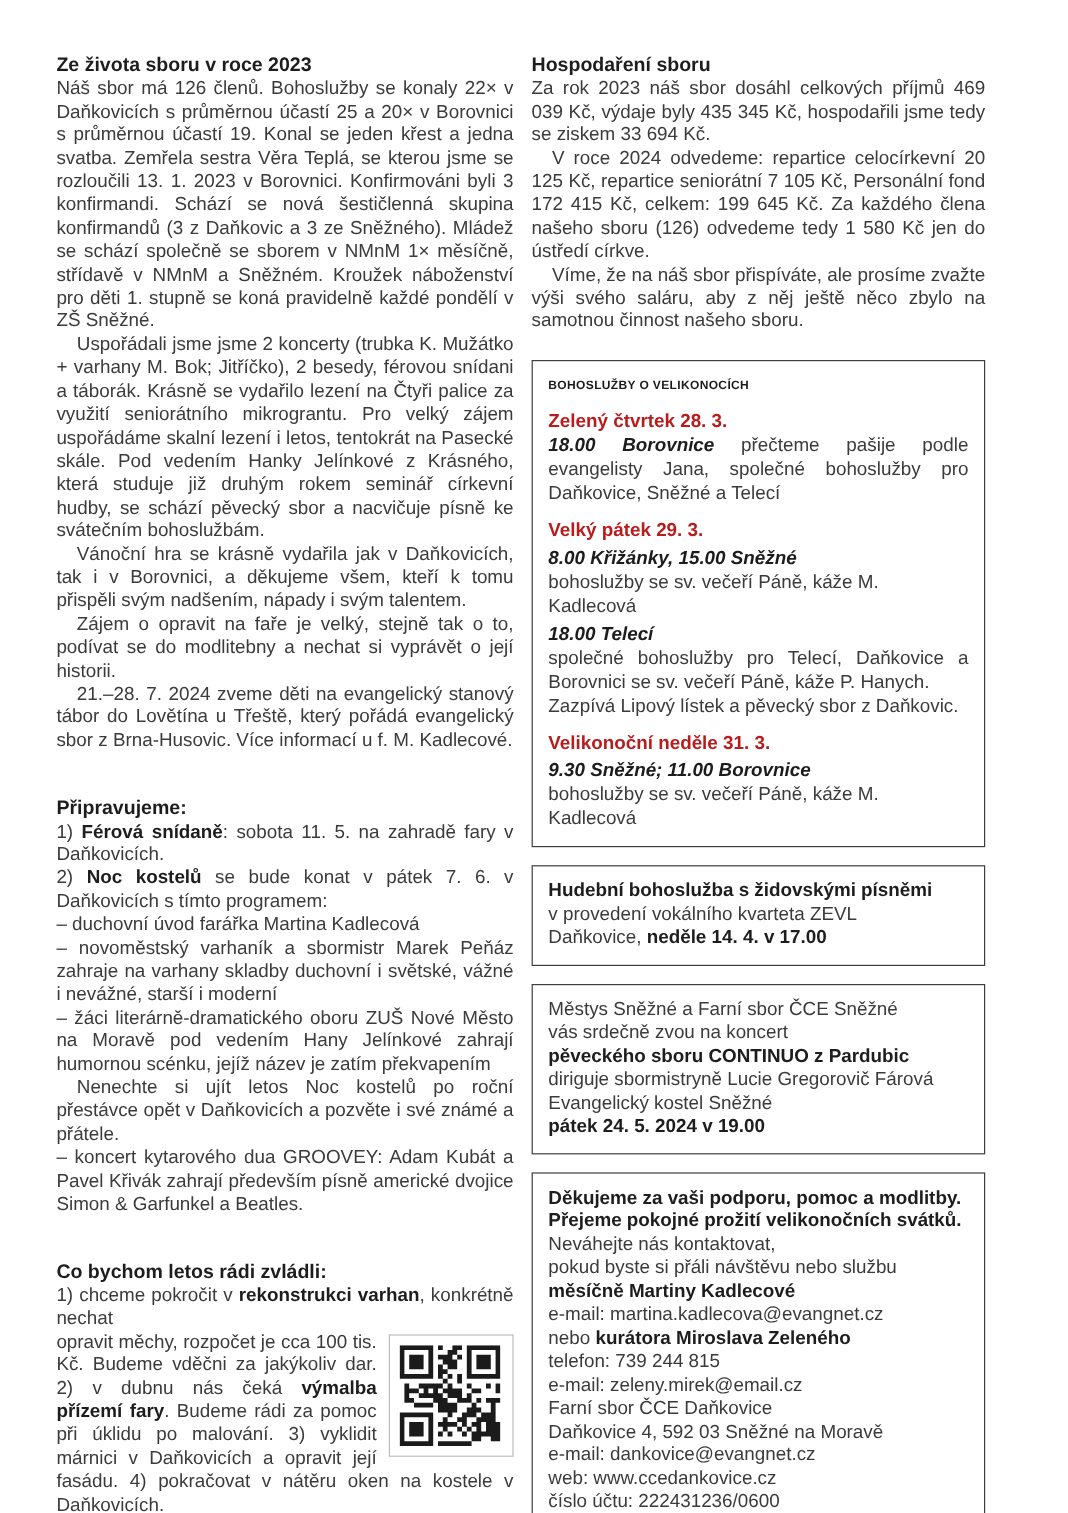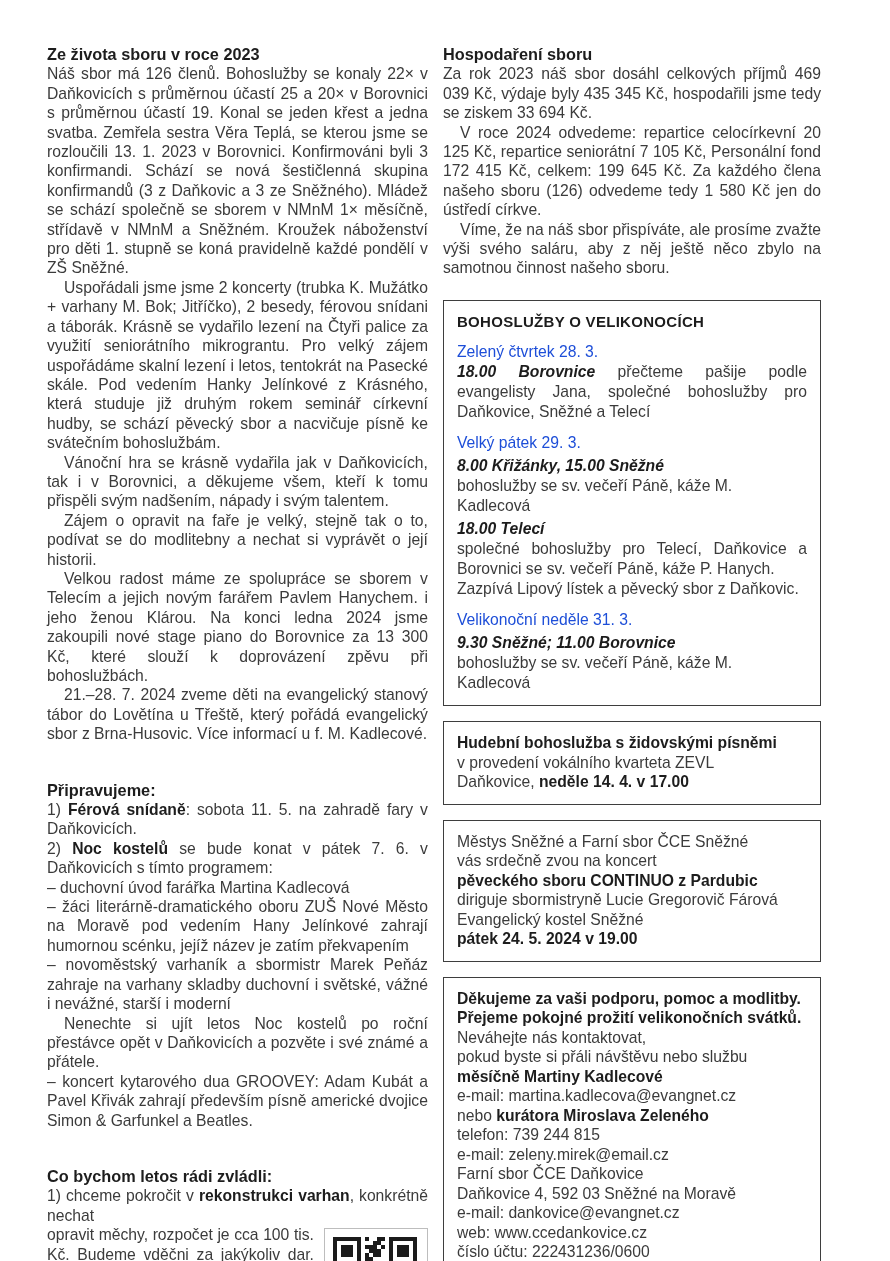--- a/index.html
+++ b/index.html
@@ -20,22 +20,22 @@
   p { margin:0; }
   .just { text-align:justify; }
   .ind  { text-indent:17px; }
   .b { font-weight:bold; color:#1d1d1d; }
   .i { font-style:italic; }
 
   
   .box { border:1px solid #3e3e3e; padding:11px 13px 12px; margin-top:15px; }
   .box-first { margin-top:22px; }
   .box p { line-height:20px; }
-  .box-title { font-weight:bold; color:#1c1c1c; font-size:15px; letter-spacing:.3px; margin-bottom:6px; }
-  .day  { font-weight:normal; color:#1d4ed8; margin-top:11px; }
+  .box-title { font-weight:bold; color:#1c1c1c; font-size:10px; letter-spacing:.3px; margin-bottom:6px; }
+  .day  { font-weight:bold; color:#b91c1c; margin-top:11px; }
   .time { font-weight:bold; font-style:italic; color:#1c1c1c; margin-top:3px; }
   .tight p { line-height:19.5px; }
 
   
   .qr-wrap { float:right; width:104px; margin:3px 0 2px 10px; position:relative; }
   .qr-frame { border:1px solid #bdbdbd; background:#fff; padding:8px; }
   .qr-frame svg { display:block; }
   .goals-body::after { content:""; display:block; clear:both; }
 </style>
 </head>
@@ -43,29 +43,28 @@
 
 <div class="page">
   <div class="cols">
 
     <div class="col col-left">
       <h2>Ze života sboru v roce 2023</h2>
       <p class="just">Náš sbor má 126 členů. Bohoslužby se konaly 22× v Daňkovicích s průměrnou účastí 25 a 20× v Borovnici s průměrnou účastí 19. Konal se jeden křest a jedna svatba. Zemřela sestra Věra Teplá, se kterou jsme se rozloučili 13. 1. 2023 v Borovnici. Konfirmováni byli 3 konfirmandi. Schází se nová šestičlenná skupina konfirmandů (3 z Daňkovic a 3 ze Sněžného). Mládež se schází společně se sborem v NMnM 1× měsíčně, střídavě v NMnM a Sněžném. Kroužek náboženství pro děti 1. stupně se koná pravidelně každé pondělí v ZŠ Sněžné.</p>
       <p class="just ind">Uspořádali jsme jsme 2 koncerty (trubka K. Mužátko + varhany M. Bok; Jitříčko), 2 besedy, férovou snídani a táborák. Krásně se vydařilo lezení na Čtyři palice za využití seniorátního mikrograntu. Pro velký zájem uspořádáme skalní lezení i letos, tentokrát na Pasecké skále. Pod vedením Hanky Jelínkové z Krásného, která studuje již druhým rokem seminář církevní hudby, se schází pěvecký sbor a nacvičuje písně ke svátečním bohoslužbám.</p>
       <p class="just ind">Vánoční hra se krásně vydařila jak v Daňkovicích, tak i v Borovnici, a děkujeme všem, kteří k tomu přispěli svým nadšením, nápady i svým talentem.</p>
       <p class="just ind">Zájem o opravit na faře je velký, stejně tak o to, podívat se do modlitebny a nechat si vyprávět o její historii.</p>
-      <p class="just ind">Velkou radost máme ze spolupráce se sborem v Telecím a jejich novým farářem Pavlem Hanychem. i jeho ženou Klárou. Na konci ledna 2024 jsme zakoupili nové stage piano do Borovnice za 13 300 Kč, které slouží k doprovázení zpěvu při bohoslužbách.</p>
       <p class="just ind">21.–28. 7. 2024 zveme děti na evangelický stanový tábor do Lovětína u Třeště, který pořádá evangelický sbor z Brna-Husovic. Více informací u f. M. Kadlecové.</p>
 
       <h2 class="gap-top">Připravujeme:</h2>
       <p class="just"><span>1) </span><span class="b">Férová snídaně</span><span>: sobota 11. 5. na zahradě fary v Daňkovicích.</span></p>
       <p class="just"><span>2) </span><span class="b">Noc kostelů</span><span> se bude konat v pátek 7. 6. v Daňkovicích s tímto programem:</span></p>
       <p class="just">– duchovní úvod farářka Martina Kadlecová</p>
+      <p class="just">– novoměstský varhaník a sbormistr Marek Peňáz zahraje na varhany skladby duchovní i světské, vážné i nevážné, starší i moderní</p>
       <p class="just">– žáci literárně-dramatického oboru ZUŠ Nové Město na Moravě pod vedením Hany Jelínkové zahrají humornou scénku, jejíž název je zatím překvapením</p>
-      <p class="just">– novoměstský varhaník a sbormistr Marek Peňáz zahraje na varhany skladby duchovní i světské, vážné i nevážné, starší i moderní</p>
       <p class="just ind">Nenechte si ujít letos Noc kostelů po roční přestávce opět v Daňkovicích a pozvěte i své známé a přátele.</p>
       <p class="just">– koncert kytarového dua GROOVEY: Adam Kubát a Pavel Křivák zahrají především písně americké dvojice Simon &amp; Garfunkel a Beatles.</p>
 
       <h2 class="gap-top">Co bychom letos rádi zvládli:</h2>
       <p class="just"><span>1) chceme pokročit v </span><span class="b">rekonstrukci varhan</span><span>, konkrétně nechat</span></p>
       <div class="goals-body">
         <div class="qr-wrap">
           <div class="qr-frame">
             <svg id="qr-svg" width="84" height="84" viewBox="0 0 84 84">
                 <path d="M0 0h4v4h-4zM4 0h4v4h-4zM8 0h4v4h-4zM12 0h4v4h-4zM16 0h4v4h-4zM20 0h4v4h-4zM24 0h4v4h-4zM32 0h4v4h-4zM44 0h4v4h-4zM48 0h4v4h-4zM56 0h4v4h-4zM60 0h4v4h-4zM64 0h4v4h-4zM68 0h4v4h-4zM72 0h4v4h-4zM76 0h4v4h-4zM80 0h4v4h-4zM0 4h4v4h-4zM24 4h4v4h-4zM40 4h4v4h-4zM44 4h4v4h-4zM56 4h4v4h-4zM80 4h4v4h-4zM0 8h4v4h-4zM8 8h4v4h-4zM12 8h4v4h-4zM16 8h4v4h-4zM24 8h4v4h-4zM32 8h4v4h-4zM36 8h4v4h-4zM40 8h4v4h-4zM48 8h4v4h-4zM56 8h4v4h-4zM64 8h4v4h-4zM68 8h4v4h-4zM72 8h4v4h-4zM80 8h4v4h-4zM0 12h4v4h-4zM8 12h4v4h-4zM12 12h4v4h-4zM16 12h4v4h-4zM24 12h4v4h-4zM36 12h4v4h-4zM40 12h4v4h-4zM44 12h4v4h-4zM56 12h4v4h-4zM64 12h4v4h-4zM68 12h4v4h-4zM72 12h4v4h-4zM80 12h4v4h-4zM0 16h4v4h-4zM8 16h4v4h-4zM12 16h4v4h-4zM16 16h4v4h-4zM24 16h4v4h-4zM32 16h4v4h-4zM40 16h4v4h-4zM44 16h4v4h-4zM56 16h4v4h-4zM64 16h4v4h-4zM68 16h4v4h-4zM72 16h4v4h-4zM80 16h4v4h-4zM0 20h4v4h-4zM24 20h4v4h-4zM32 20h4v4h-4zM36 20h4v4h-4zM56 20h4v4h-4zM80 20h4v4h-4zM0 24h4v4h-4zM4 24h4v4h-4zM8 24h4v4h-4zM12 24h4v4h-4zM16 24h4v4h-4zM20 24h4v4h-4zM24 24h4v4h-4zM32 24h4v4h-4zM40 24h4v4h-4zM48 24h4v4h-4zM56 24h4v4h-4zM60 24h4v4h-4zM64 24h4v4h-4zM68 24h4v4h-4zM72 24h4v4h-4zM76 24h4v4h-4zM80 24h4v4h-4zM36 28h4v4h-4zM48 28h4v4h-4zM4 32h4v4h-4zM16 32h4v4h-4zM20 32h4v4h-4zM24 32h4v4h-4zM28 32h4v4h-4zM32 32h4v4h-4zM40 32h4v4h-4zM56 32h4v4h-4zM72 32h4v4h-4zM80 32h4v4h-4zM4 36h4v4h-4zM8 36h4v4h-4zM12 36h4v4h-4zM20 36h4v4h-4zM28 36h4v4h-4zM36 36h4v4h-4zM40 36h4v4h-4zM44 36h4v4h-4zM48 36h4v4h-4zM60 36h4v4h-4zM64 36h4v4h-4zM80 36h4v4h-4zM4 40h4v4h-4zM16 40h4v4h-4zM20 40h4v4h-4zM24 40h4v4h-4zM28 40h4v4h-4zM32 40h4v4h-4zM40 40h4v4h-4zM44 40h4v4h-4zM48 40h4v4h-4zM56 40h4v4h-4zM4 44h4v4h-4zM8 44h4v4h-4zM28 44h4v4h-4zM32 44h4v4h-4zM36 44h4v4h-4zM48 44h4v4h-4zM52 44h4v4h-4zM56 44h4v4h-4zM64 44h4v4h-4zM72 44h4v4h-4zM76 44h4v4h-4zM80 44h4v4h-4zM12 48h4v4h-4zM16 48h4v4h-4zM20 48h4v4h-4zM24 48h4v4h-4zM32 48h4v4h-4zM36 48h4v4h-4zM40 48h4v4h-4zM44 48h4v4h-4zM60 48h4v4h-4zM76 48h4v4h-4zM32 52h4v4h-4zM36 52h4v4h-4zM40 52h4v4h-4zM44 52h4v4h-4zM56 52h4v4h-4zM60 52h4v4h-4zM64 52h4v4h-4zM76 52h4v4h-4zM0 56h4v4h-4zM4 56h4v4h-4zM8 56h4v4h-4zM12 56h4v4h-4zM16 56h4v4h-4zM20 56h4v4h-4zM24 56h4v4h-4zM40 56h4v4h-4zM52 56h4v4h-4zM56 56h4v4h-4zM60 56h4v4h-4zM68 56h4v4h-4zM72 56h4v4h-4zM76 56h4v4h-4zM0 60h4v4h-4zM24 60h4v4h-4zM36 60h4v4h-4zM48 60h4v4h-4zM52 60h4v4h-4zM64 60h4v4h-4zM68 60h4v4h-4zM72 60h4v4h-4zM76 60h4v4h-4zM0 64h4v4h-4zM8 64h4v4h-4zM12 64h4v4h-4zM16 64h4v4h-4zM24 64h4v4h-4zM32 64h4v4h-4zM36 64h4v4h-4zM40 64h4v4h-4zM44 64h4v4h-4zM52 64h4v4h-4zM60 64h4v4h-4zM64 64h4v4h-4zM72 64h4v4h-4zM76 64h4v4h-4zM80 64h4v4h-4zM0 68h4v4h-4zM8 68h4v4h-4zM12 68h4v4h-4zM16 68h4v4h-4zM24 68h4v4h-4zM36 68h4v4h-4zM48 68h4v4h-4zM56 68h4v4h-4zM64 68h4v4h-4zM72 68h4v4h-4zM76 68h4v4h-4zM80 68h4v4h-4zM0 72h4v4h-4zM8 72h4v4h-4zM12 72h4v4h-4zM16 72h4v4h-4zM24 72h4v4h-4zM32 72h4v4h-4zM40 72h4v4h-4zM52 72h4v4h-4zM60 72h4v4h-4zM64 72h4v4h-4zM68 72h4v4h-4zM72 72h4v4h-4zM76 72h4v4h-4zM80 72h4v4h-4zM0 76h4v4h-4zM24 76h4v4h-4zM60 76h4v4h-4zM64 76h4v4h-4zM76 76h4v4h-4zM80 76h4v4h-4zM0 80h4v4h-4zM4 80h4v4h-4zM8 80h4v4h-4zM12 80h4v4h-4zM16 80h4v4h-4zM20 80h4v4h-4zM24 80h4v4h-4zM32 80h4v4h-4zM36 80h4v4h-4zM40 80h4v4h-4zM44 80h4v4h-4zM48 80h4v4h-4zM52 80h4v4h-4zM56 80h4v4h-4z" fill="#1b1b1b"></path>

